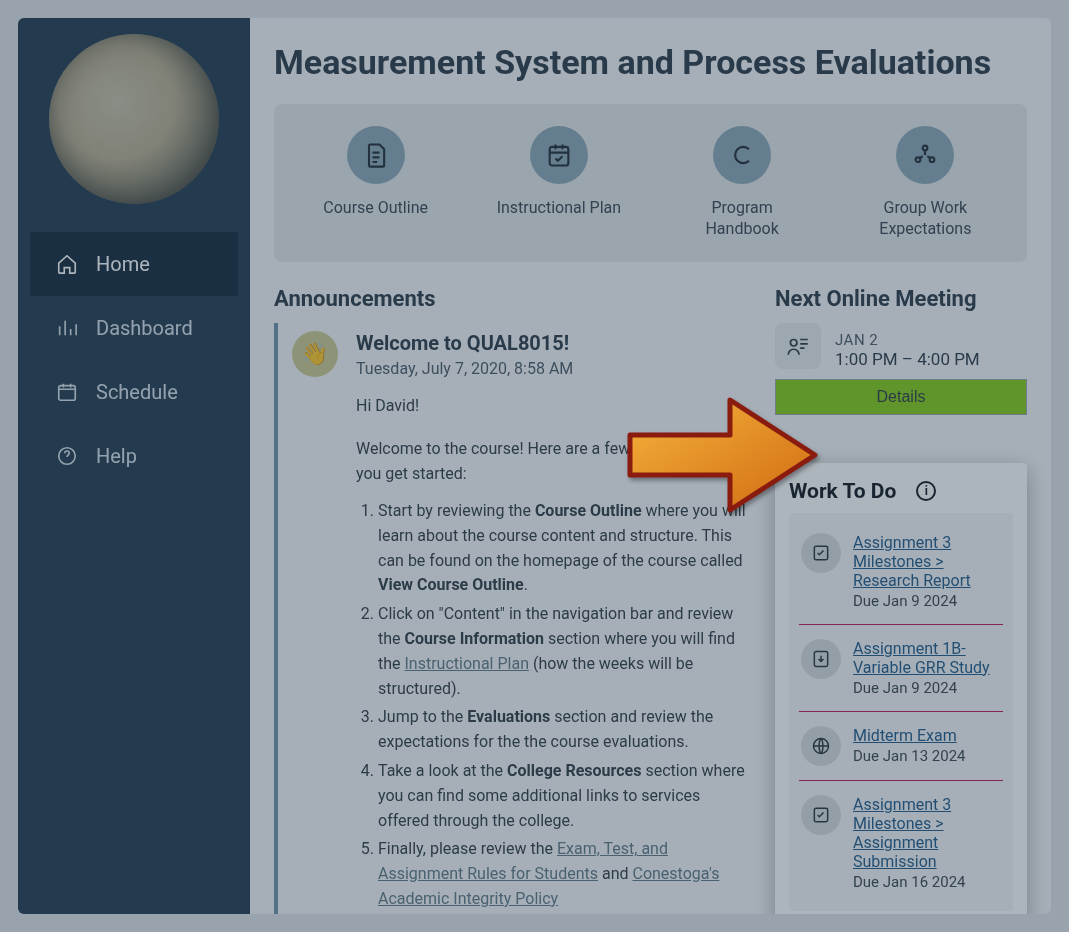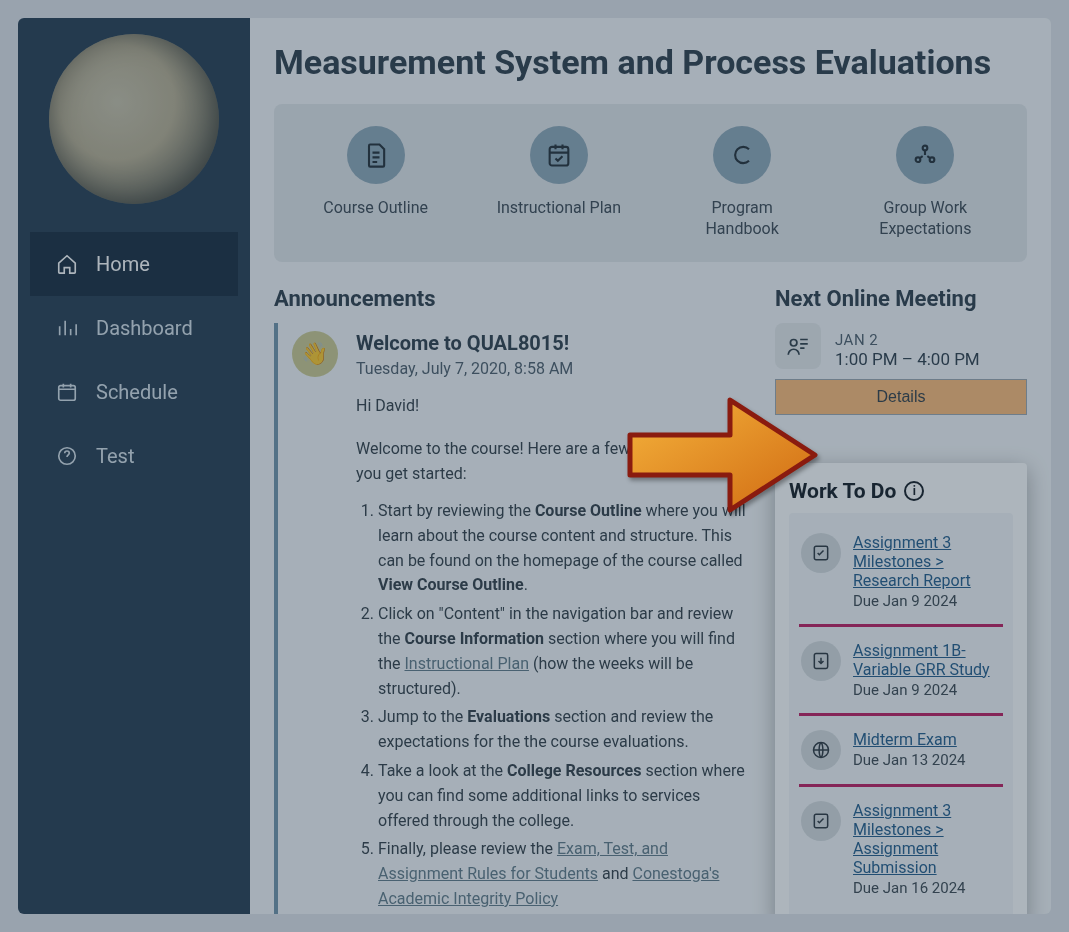--- a/index.html
+++ b/index.html
@@ -42,29 +42,29 @@
 .announce-body ol { margin: 12px 0 0 22px; }
 .announce-body li { margin-bottom: 4px; }
 .announce-body a { color: #5e7886; text-decoration: underline; }
 .announce-body b { font-weight: 700; }
 
 .meeting-card .mrow { display:flex; align-items:flex-end; gap: 14px; margin-bottom: 10px; }
 .meeting-card .micon { width: 46px; height: 46px; border-radius: 8px; background: #e5e8eb; display:flex; align-items:center; justify-content:center; }
 .meeting-card .micon svg { width: 26px; height: 26px; stroke:#2d3b45; fill:none; stroke-width:1.6; }
 .meeting-card .mdate { font-size: 15px; color:#4b5b69; letter-spacing: 0.5px; }
 .meeting-card .mtime { font-size: 17px; color:#2b3a48; }
-.details-btn { width: 100%; border: 1px solid #9aa5af; background:#fdba74; padding: 8px; font-size: 16px; color:#2f3b44; cursor:pointer; }
+.details-btn { width: 100%; border: 1px solid #9aa5af; background:#84cc16; padding: 8px; font-size: 16px; color:#2f3b44; cursor:pointer; }
 
 
 .worktodo { position: relative; z-index: 10; background: #ffffff; border-radius: 4px; padding: 16px 14px 10px 14px; box-shadow: 0 6px 22px rgba(0,0,0,0.32); margin-top: 30px; }
-.wt-head { display:flex; align-items:center; gap: 8px; margin-bottom: 10px; }
+.wt-head { display:flex; align-items:center; gap: 20px; margin-bottom: 10px; }
 .wt-head h2 { font-size: 21px; font-weight:700; color:#101820; }
 .wt-head .info { width: 20px; height: 20px; border: 2px solid #101820; border-radius: 50%; display:flex; align-items:center; justify-content:center; font-size:12px; font-weight:700; color:#101820; }
 .wt-list { background:#f4f6f8; border-radius:4px; padding: 6px 10px; }
-.wt-item { display:flex; gap: 12px; padding: 14px 2px; border-bottom:3px solid #be185d; }
+.wt-item { display:flex; gap: 12px; padding: 14px 2px; border-bottom:1px solid #be185d; }
 .wt-item:last-child { border-bottom:none; }
 .wt-icon { width: 40px; height: 40px; border-radius:50%; background:#d5dade; flex-shrink:0; display:flex; align-items:center; justify-content:center; }
 .wt-icon svg { width: 20px; height: 20px; stroke:#29333b; fill:none; stroke-width:1.8; }
 .wt-link { color:#1f5a8a; text-decoration:underline; cursor:pointer; font-size:16px; display:inline; }
 .wt-due { font-size:15px; color:#3a464f; margin-top:2px; }
 
 
 .arrow { position:absolute; left: 620px; top: 390px; z-index: 11; pointer-events:none; filter: drop-shadow(2px 3px 2px rgba(0,0,0,0.35)); }
 .arrow svg { width: 200px; height: 130px; }
 </style>
@@ -92,21 +92,21 @@
             <rect x="3" y="5" width="18" height="16" rx="2"></rect>
             <path d="M3 9h18M8 3v4M16 3v4"></path>
           </svg>
         <span>Schedule</span>
       </div>
       <div class="nav-item">
         <svg viewBox="0 0 24 24">
             <circle cx="12" cy="12" r="9"></circle>
             <path d="M9.5 9a2.5 2.5 0 115 0c0 1.5-2.5 2-2.5 4M12 17h.01"></path>
           </svg>
-        <span>Test</span>
+        <span>Help</span>
       </div>
     </nav>
   </aside>
 
   <main class="main">
     <h1 class="page-title">Measurement System and Process Evaluations</h1>
 
     <div class="resource-row">
       <div class="resource">
         <div class="bubble">

